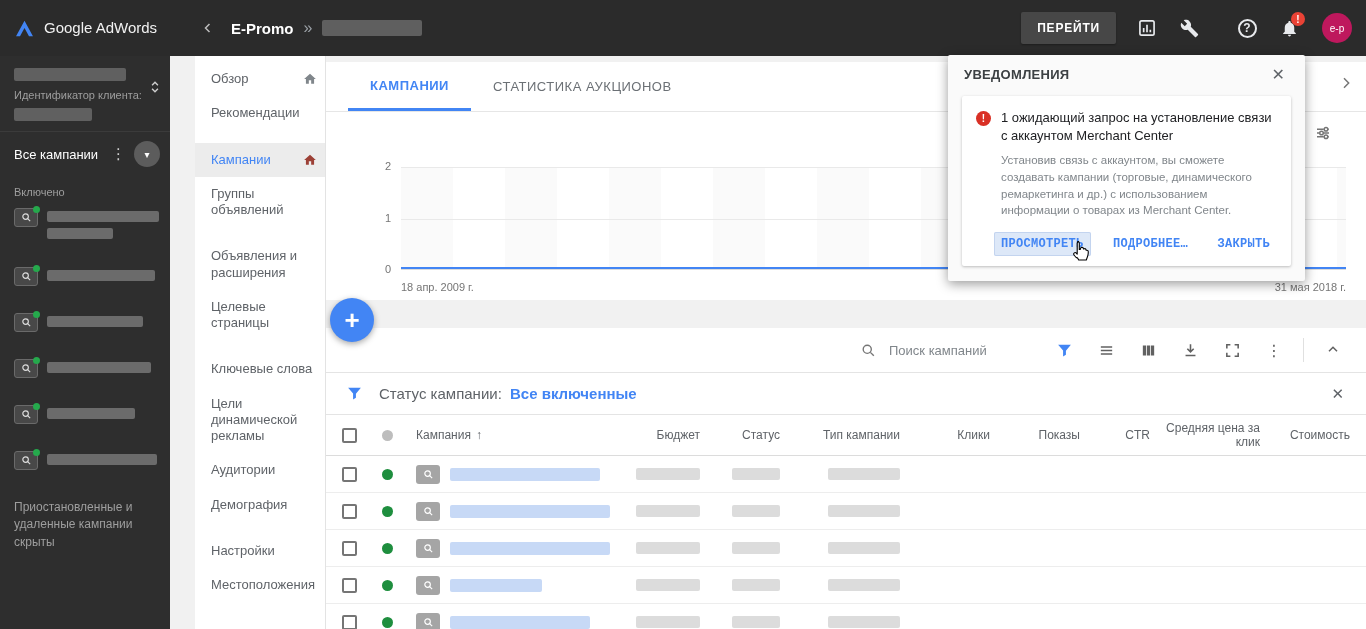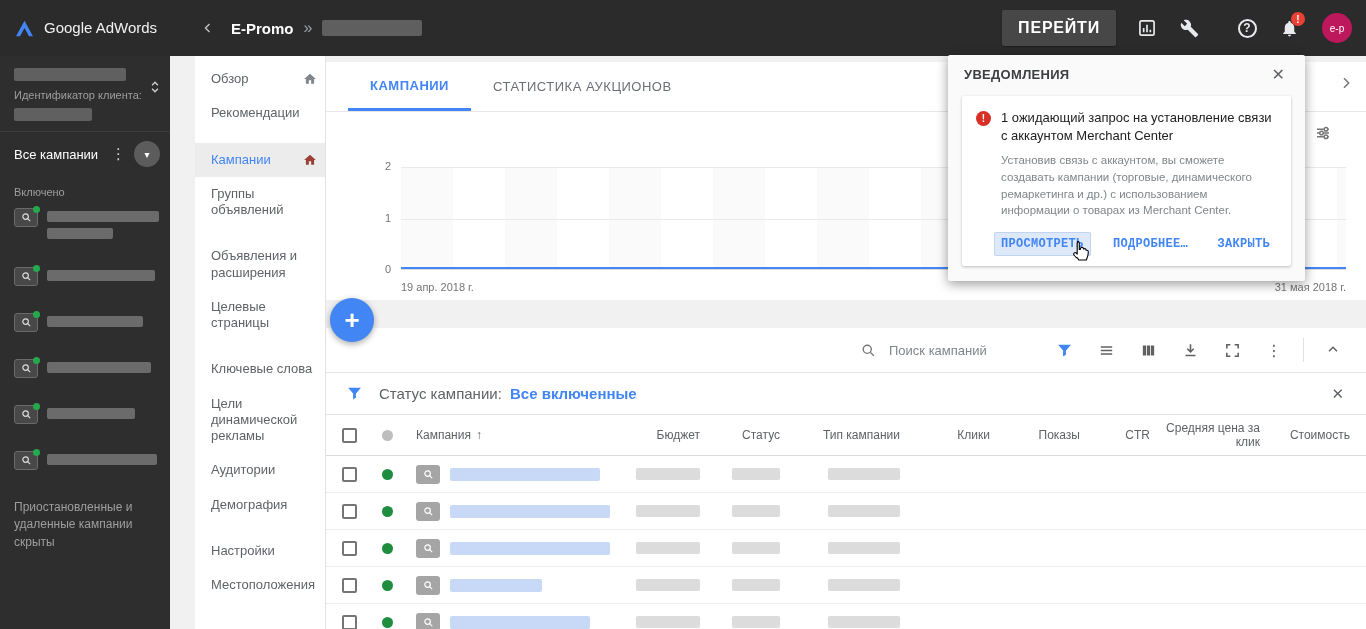--- a/index.html
+++ b/index.html
@@ -14,21 +14,21 @@
   
   .topbar { position:absolute; top:0; left:0; right:0; height:56px; background:#2b2b2b; color:#fff;
             display:flex; align-items:center; z-index:40; }
   .brand { width:195px; flex:none; display:flex; align-items:flex-start; gap:9px; padding-left:14px; }
   .brand-name { font-size:15px; color:#f1f1f1; }
   .collapse-btn { width:26px; height:26px; display:flex; align-items:center; justify-content:center; color:#bdbdbd; cursor:pointer; }
   .crumb-account { font-size:15px; font-weight:bold; margin-left:10px; }
   .crumb-sep { color:#9aa0a6; margin:0 10px; font-size:16px; }
   .redact-dark { background:#5f5f5f; border-radius:2px; height:16px; width:100px; }
   .topbar-right { margin-left:auto; display:flex; align-items:center; gap:4px; padding-right:14px; }
-  .go-btn { background:#474747; color:#fff; font-size:16px; font-weight:bold; letter-spacing:.8px;
+  .go-btn { background:#474747; color:#fff; font-size:12px; font-weight:bold; letter-spacing:.8px;
             padding:9px 16px; border-radius:2px; box-shadow:0 1px 2px rgba(0,0,0,.35); cursor:pointer; margin-right:8px; }
   .tb-icon { width:38px; height:38px; display:flex; align-items:center; justify-content:center; color:#e8eaed; position:relative; cursor:pointer; }
   .tb-gap { margin-left:16px; }
   .help-circle { width:19px; height:19px; border:2px solid #e8eaed; border-radius:50%;
                  display:flex; align-items:center; justify-content:center; font-size:12px; font-weight:bold; }
   .badge { position:absolute; top:3px; right:3px; width:14px; height:14px; border-radius:50%;
            background:#e94235; color:#fff; font-size:10px; font-weight:bold;
            display:flex; align-items:center; justify-content:center; }
   .avatar { width:30px; height:30px; border-radius:50%; background:#be185d; display:flex; align-items:center;
             justify-content:center; font-size:10px; color:#fff; margin-left:10px; cursor:pointer; }
@@ -363,21 +363,21 @@
         </svg>
     </span>
     <div class="plot">
       <div class="gridline gl-2"></div>
       <div class="gridline gl-1"></div>
       <div class="gridline gl-0"></div>
       <span class="ytick yt-2">2</span>
       <span class="ytick yt-1">1</span>
       <span class="ytick yt-0">0</span>
       <div class="dataline"></div>
-      <span class="xlabel xl-start">19 апр. 2018 г.</span>
+      <span class="xlabel xl-start">18 апр. 2009 г.</span>
       <span class="xlabel xl-end">31 мая 2018 г.</span>
     </div>
   </div>
 
   <div class="fab">
     <span>+</span>
   </div>
 
   <div class="table-card">
 

